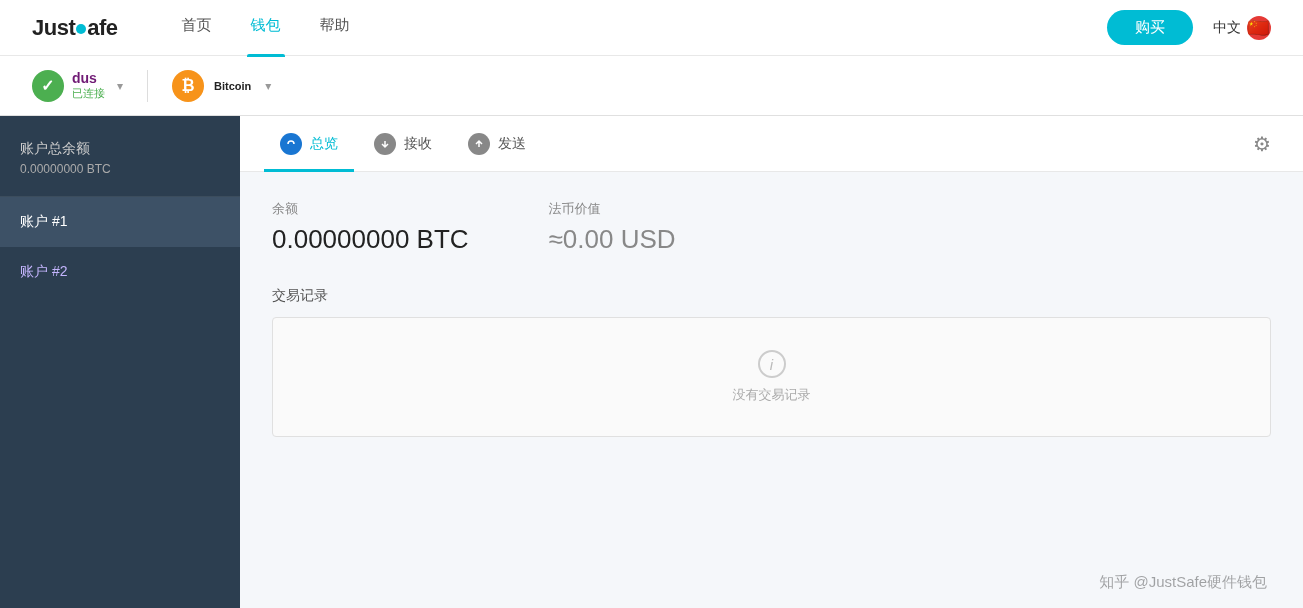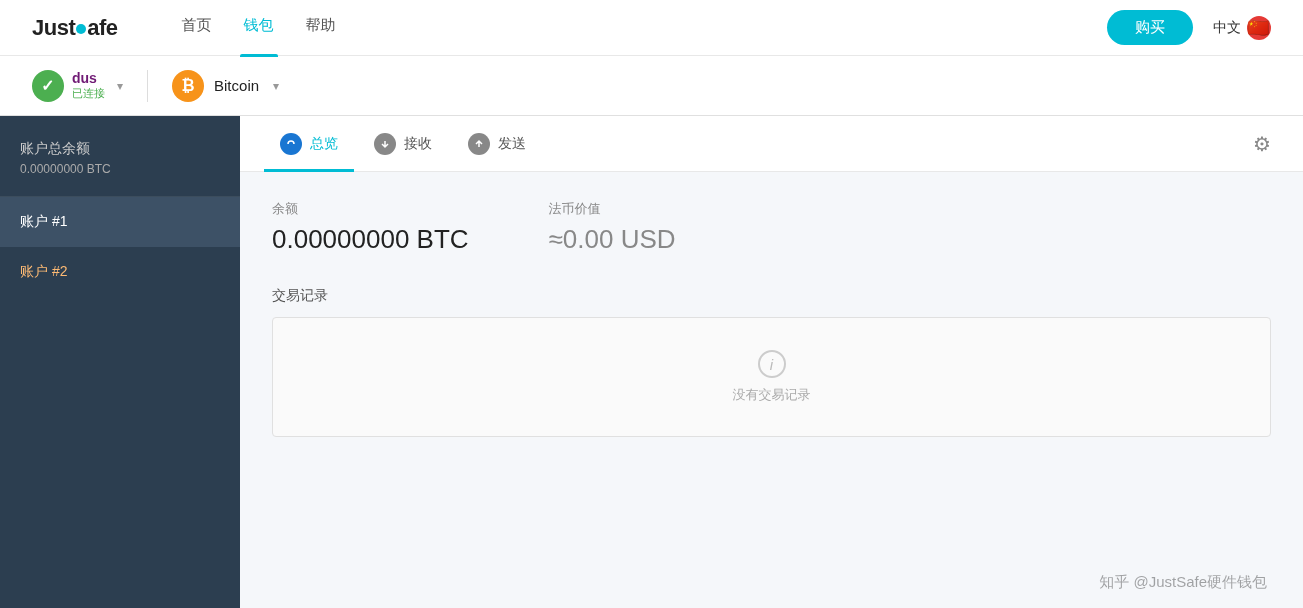--- a/index.html
+++ b/index.html
@@ -36,21 +36,21 @@
       width: 10px;
       height: 10px;
       background: #00bcd4;
       border-radius: 50%;
       margin: 0 1px;
       vertical-align: middle;
     }
     .nav {
       display: flex;
       align-items: center;
-      gap: 24px;
+      gap: 31px;
       flex: 1;
     }
     .nav-item {
       font-size: 15px;
       color: #555;
       cursor: pointer;
       padding: 0 4px;
       padding-bottom: 4px;
       position: relative;
       text-decoration: none;
@@ -171,22 +171,22 @@
       background: #f7931a;
       border-radius: 50%;
       display: flex;
       align-items: center;
       justify-content: center;
       color: white;
       font-weight: bold;
       font-size: 16px;
     }
     .coin-name {
-      font-size: 15px;
-      font-weight: 400;
+      font-size: 11px;
+      font-weight: 700;
       color: #222;
     }
 
     
     .main-layout {
       display: flex;
       height: calc(608px - 56px - 60px);
       min-height: 400px;
     }
 
@@ -209,21 +209,21 @@
       margin-bottom: 4px;
     }
     .sidebar-total-amount {
       font-size: 12px;
       color: #aaa;
     }
     .sidebar-account {
       padding: 16px 20px;
       cursor: pointer;
       font-size: 14px;
-      color: #fdba74;
+      color: #c4b5fd;
     }
     .sidebar-account.active {
       background: #3d5166;
       color: #fff;
       font-weight: 500;
     }
 
     
     .content {
       flex: 1;

